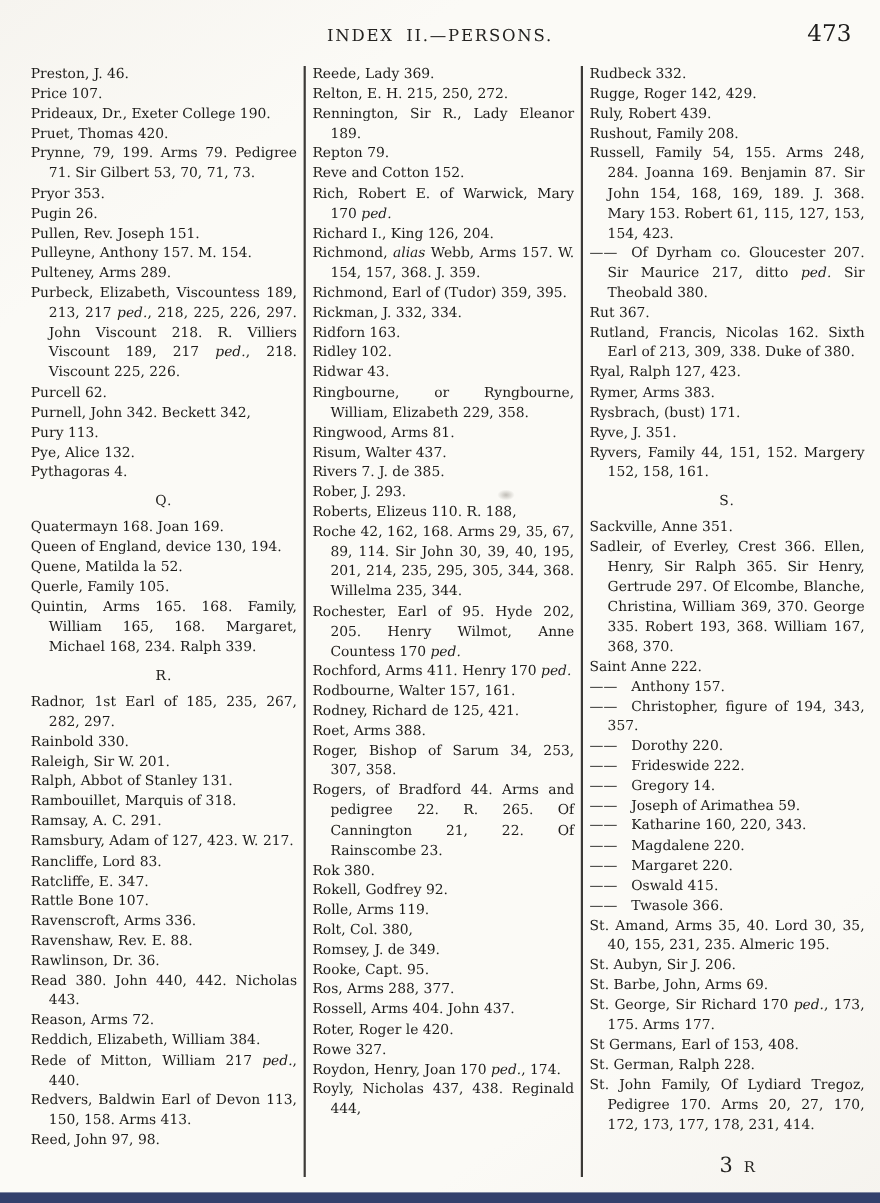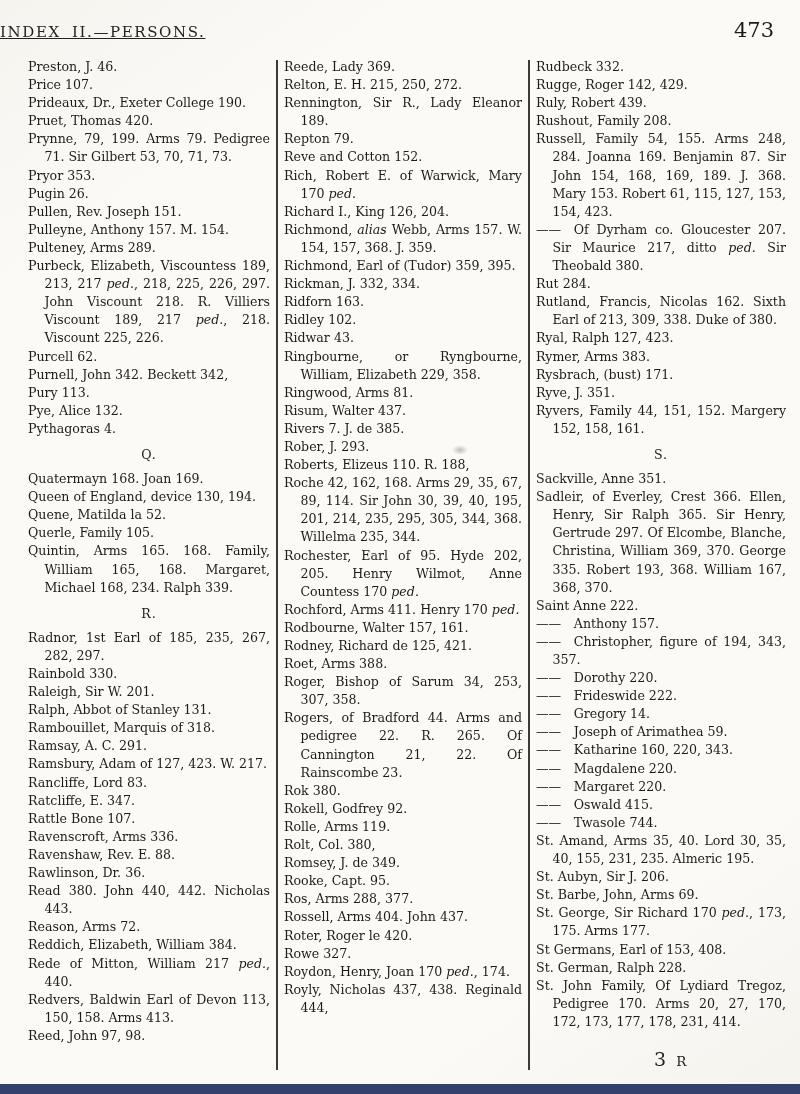--- a/index.html
+++ b/index.html
@@ -13,26 +13,26 @@
     color: #1d1c1a;
     font-family: "DejaVu Serif", "Liberation Serif", serif;
     overflow: hidden;
   }
   .page-header {
     position: absolute;
     top: 18px; left: 0; right: 0;
     height: 34px;
   }
   .index-title {
+    text-align: center;
     font-size: 15px;
     letter-spacing: 1.6px;
     word-spacing: 5px;
     color: #232220;
     padding-top: 5px;
-    text-decoration: underline;
   }
   .page-number {
     position: absolute;
     top: 0px;
     right: 26px;
     font-size: 21px;
     color: #1d1c1a;
   }
   .text-columns {
     position: absolute;
@@ -195,42 +195,42 @@
         <div class="entry">Royly, Nicholas 437, 438. Reginald 444,</div>
       </div>
     <div class="column-divider"></div>
     <div class="col col-3">
         <div class="entry">Rudbeck 332.</div>
         <div class="entry">Rugge, Roger 142, 429.</div>
         <div class="entry">Ruly, Robert 439.</div>
         <div class="entry">Rushout, Family 208.</div>
         <div class="entry">Russell, Family 54, 155. Arms 248, 284. Joanna 169. Benjamin 87. Sir John 154, 168, 169, 189. J. 368. Mary 153. Robert 61, 115, 127, 153, 154, 423.</div>
         <div class="entry dash-entry">—— Of Dyrham co. Gloucester 207. Sir Maurice 217, ditto <i>ped.</i> Sir Theobald 380.</div>
-        <div class="entry">Rut 284.</div>
+        <div class="entry">Rut 367.</div>
         <div class="entry">Rutland, Francis, Nicolas 162. Sixth Earl of 213, 309, 338. Duke of 380.</div>
         <div class="entry">Ryal, Ralph 127, 423.</div>
         <div class="entry">Rymer, Arms 383.</div>
         <div class="entry">Rysbrach, (bust) 171.</div>
         <div class="entry">Ryve, J. 351.</div>
         <div class="entry">Ryvers, Family 44, 151, 152. Margery 152, 158, 161.</div>
         <div class="section-letter">S.</div>
         <div class="entry">Sackville, Anne 351.</div>
         <div class="entry">Sadleir, of Everley, Crest 366. Ellen, Henry, Sir Ralph 365. Sir Henry, Gertrude 297. Of Elcombe, Blanche, Christina, William 369, 370. George 335. Robert 193, 368. William 167, 368, 370.</div>
         <div class="entry">Saint Anne 222.</div>
         <div class="entry dash-entry">—— Anthony 157.</div>
         <div class="entry dash-entry">—— Christopher, figure of 194, 343, 357.</div>
         <div class="entry dash-entry">—— Dorothy 220.</div>
         <div class="entry dash-entry">—— Frideswide 222.</div>
         <div class="entry dash-entry">—— Gregory 14.</div>
         <div class="entry dash-entry">—— Joseph of Arimathea 59.</div>
         <div class="entry dash-entry">—— Katharine 160, 220, 343.</div>
         <div class="entry dash-entry">—— Magdalene 220.</div>
         <div class="entry dash-entry">—— Margaret 220.</div>
         <div class="entry dash-entry">—— Oswald 415.</div>
-        <div class="entry dash-entry">—— Twasole 744.</div>
+        <div class="entry dash-entry">—— Twasole 366.</div>
         <div class="entry">St. Amand, Arms 35, 40. Lord 30, 35, 40, 155, 231, 235. Almeric 195.</div>
         <div class="entry">St. Aubyn, Sir J. 206.</div>
         <div class="entry">St. Barbe, John, Arms 69.</div>
         <div class="entry">St. George, Sir Richard 170 <i>ped.</i>, 173, 175. Arms 177.</div>
         <div class="entry">St Germans, Earl of 153, 408.</div>
         <div class="entry">St. German, Ralph 228.</div>
         <div class="entry">St. John Family, Of Lydiard Tregoz, Pedigree 170. Arms 20, 27, 170, 172, 173, 177, 178, 231, 414.</div>
       </div>
   </div>
 

